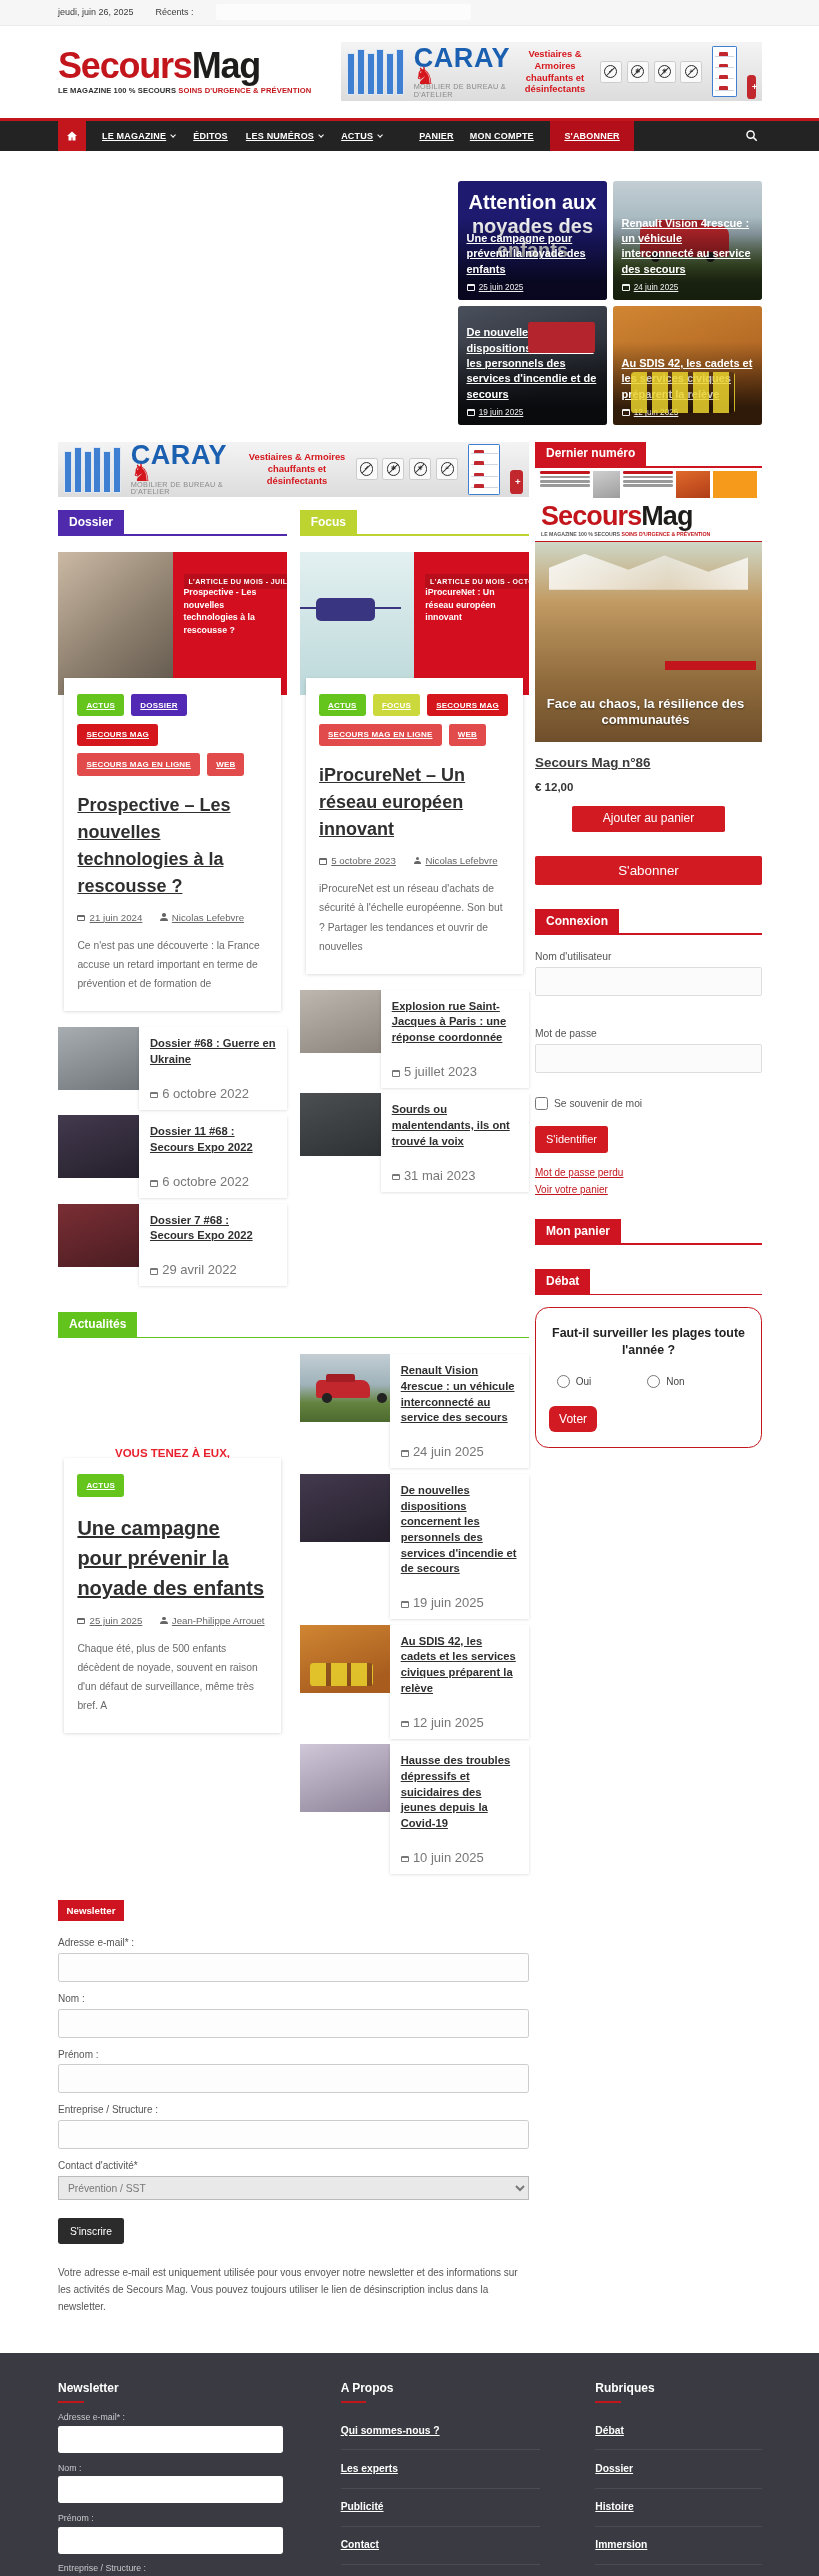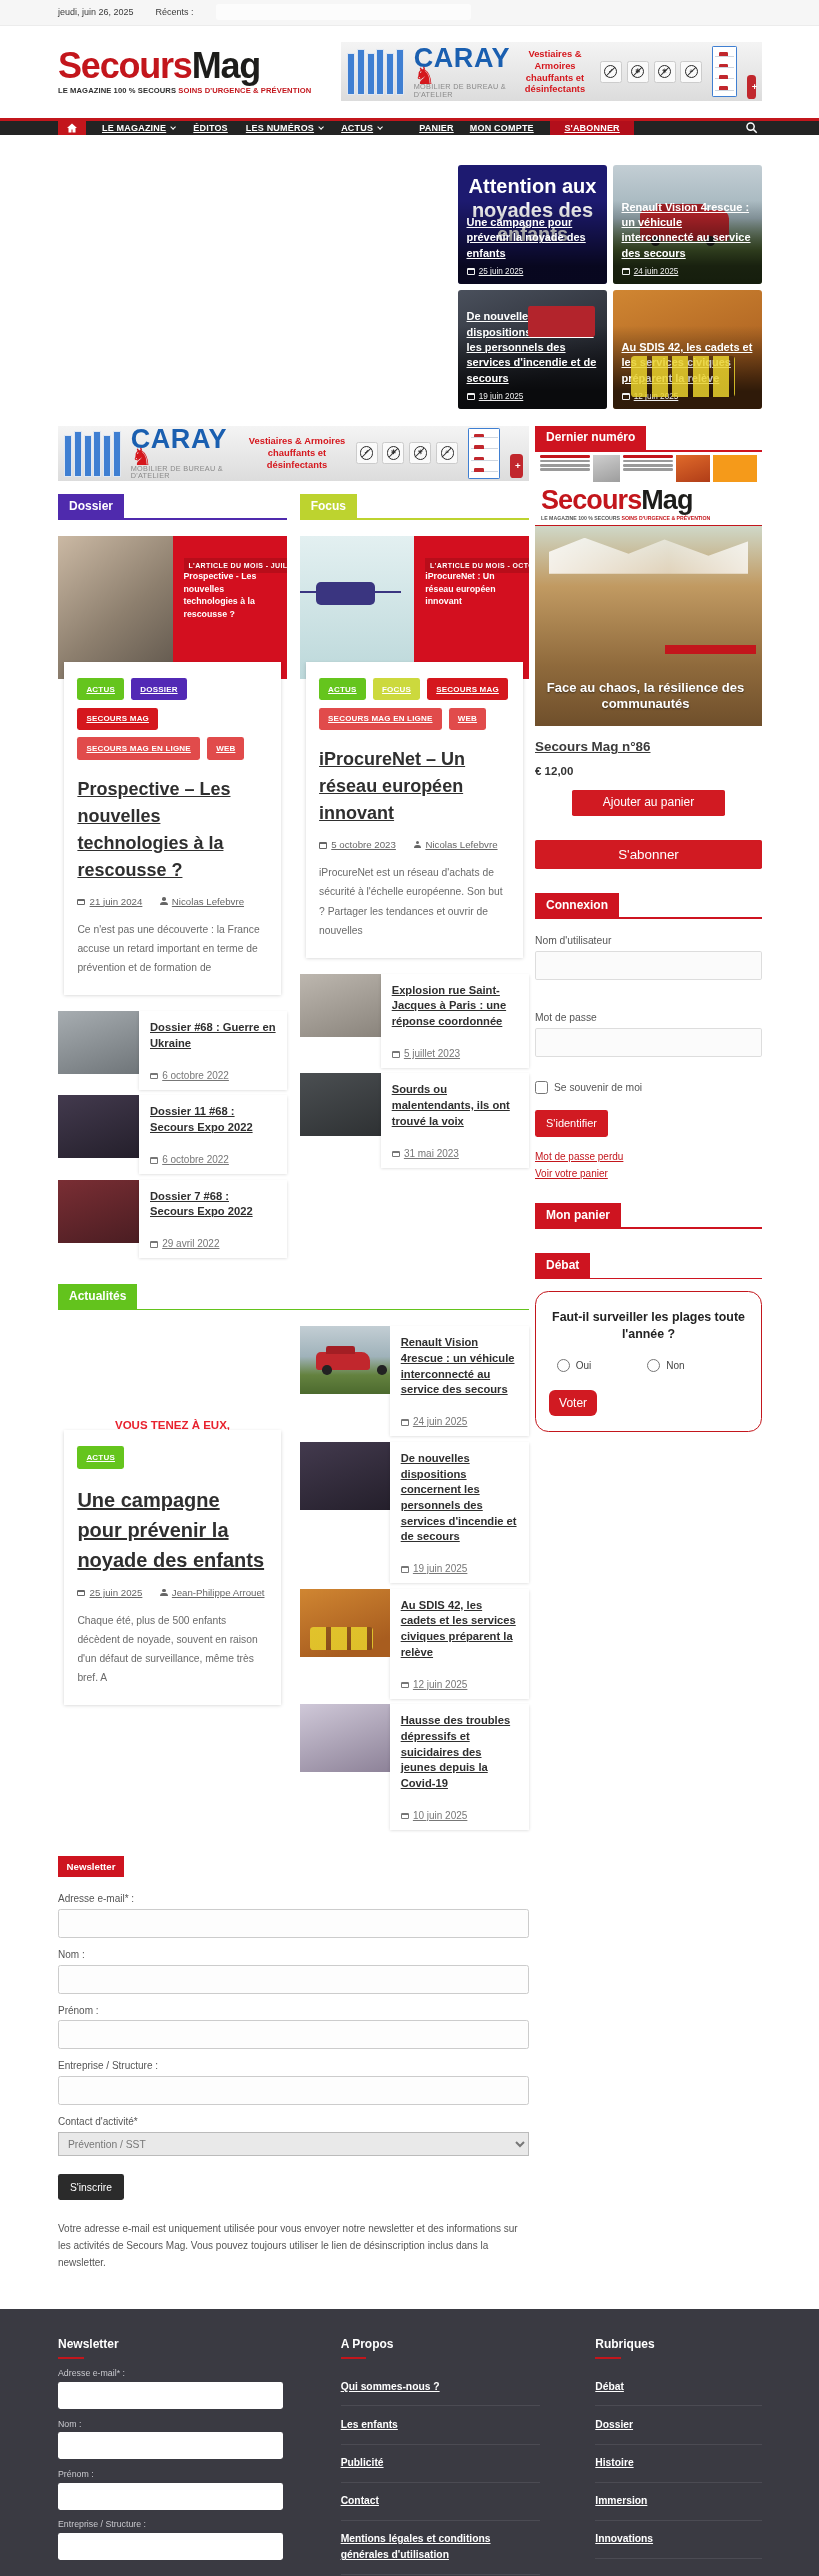--- a/index.html
+++ b/index.html
@@ -42,21 +42,21 @@
   .adban-ico b::after{content:'';position:absolute;left:-1.2px;top:4.9px;width:13.4px;height:1.2px;background:#2b2b2b;transform:rotate(-45deg)}
   .adban-cab{width:39px;height:51px;border:1.8px solid #3f7fd2;background:#fff;border-radius:1.2px;display:flex;flex-direction:column;justify-content:space-around;padding:1.8px}
   .adban-cab i{display:block;height:4.2px;background:#fff;border-bottom:0.6px solid #cfd6df;position:relative}
   .adban-cab i::after{content:'';position:absolute;left:3.6px;top:0;width:9.7px;height:3.6px;background:#c1272d;border-radius:1.2px 1.2px 0 0}
   .adban-pack{width:16px;height:24px;background:#c1272d;border-radius:3.6px;position:relative;align-self:flex-end;margin-bottom:2.4px}
   .adban-pack::after{content:'+';color:#fff;font-weight:700;position:absolute;left:4.9px;top:6px}
 
   .header-ad{width:421px;height:59px}
 
   
-  .nav{background:#232323;border-top:3px solid #c3161c;height:17px;display:flex;align-items:stretch}
+  .nav{background:#232323;border-top:3px solid #c3161c;height:33px;display:flex;align-items:stretch}
   .nav .container{display:flex;align-items:stretch;width:704px}
   .nav-home{width:28px;background:#c3161c;display:flex;align-items:center;justify-content:center}
   .nav-menu{display:flex;align-items:center;gap:18px;margin-left:16px;flex:1}
   .nav-link{color:#fff;font-size:9px;font-weight:700;letter-spacing:0.2px;text-decoration:underline;display:flex;align-items:center}
   .chev{display:inline-block;width:4.2px;height:4.2px;border-right:1.2px solid #fff;border-bottom:1.2px solid #fff;transform:rotate(45deg);margin-left:4.9px;vertical-align:1.8px}
   .nav-right{display:flex;align-items:stretch;gap:16px}
   .nav-right .nav-link{align-self:center}
   .nav-sub{background:#b30f1b;display:flex;align-items:center;padding:0 14.6px}
   .nav-search{display:flex;align-items:center;padding:0 3.6px;margin-left:91px}
 
@@ -131,21 +131,21 @@
   .ameta{margin-top:12px;font-size:9.7px;color:#666;display:flex;gap:18px;align-items:center}
   .ameta a{color:#666;text-decoration:underline}
   .aexc{margin-top:13.4px;font-size:10.3px;color:#6a6a6a;line-height:1.85}
 
   
   .slist{margin-top:16px}
   .sitem{display:flex;margin-bottom:5.5px}
   .sthumb{width:81px;height:63px;flex:none}
   .sbody{flex:1;background:#fff;box-shadow:0 0.6px 3px rgba(0,0,0,.15);padding:9px 11px}
   .sbody .st{display:block;font-size:11.2px;font-weight:600;line-height:1.4;color:#2f2f2f;text-decoration:underline}
-  .sbody .sd{display:inline-block;margin-top:7.3px;font-size:10px;color:#777;text-decoration:underline}
+  .sbody .sd{display:inline-block;margin-top:7.3px;font-size:13px;color:#777;}
   .g-ukraine{background:linear-gradient(160deg,#a7adb1,#6f7579)}
   .g-expo{background:linear-gradient(160deg,#433a4e,#241f2b)}
   .g-ribbon{background:linear-gradient(160deg,#7a2e34,#4a1d22)}
   .g-explosion{background:linear-gradient(160deg,#bdb7af,#8a847c)}
   .g-sourds{background:linear-gradient(160deg,#4b4f52,#2e3133)}
   .g-trophees{background:linear-gradient(160deg,#9fae9a,#77886f)}
   .g-covid{background:linear-gradient(160deg,#cfc8d8,#8d8298)}
 
   
   .act-sec{margin-top:20.6px}
@@ -683,21 +683,21 @@
         
         
       </form>
 
     </div>
 
     <div class="fcol2">
       <div class="fhead">A Propos</div>
       <ul class="flinks">
         <li><a>Qui sommes-nous ?</a></li>
-        <li><a>Les enfants</a></li>
+        <li><a>Les experts</a></li>
         <li><a>Publicité</a></li>
         <li><a>Contact</a></li>
         <li><a>Mentions légales et conditions générales d'utilisation</a></li>
       </ul>
 
     </div>
 
     <div class="fcol3">
       <div class="fhead">Rubriques</div>
       <ul class="flinks">

